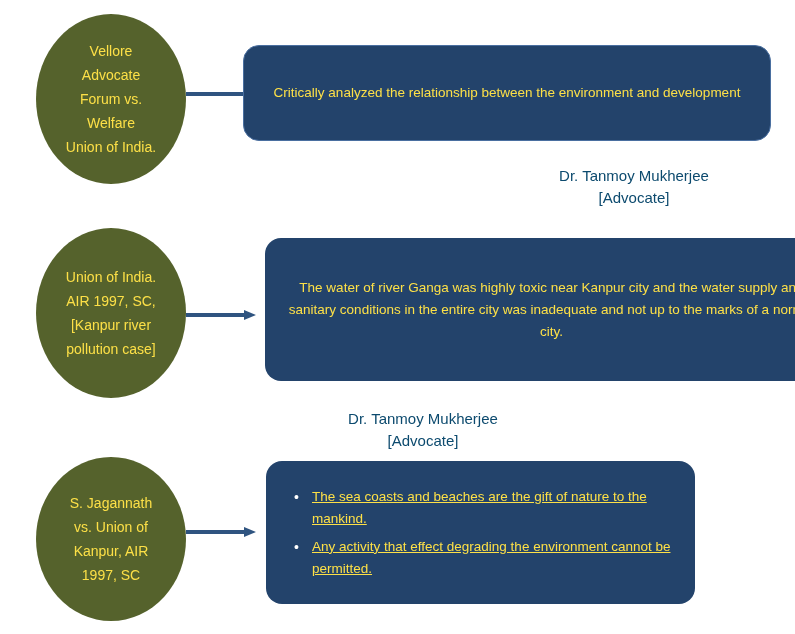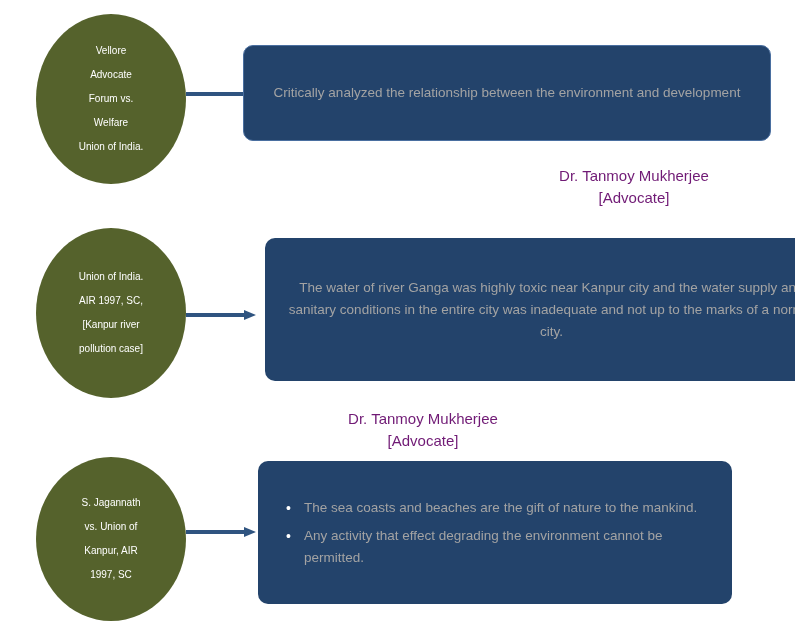--- a/index.html
+++ b/index.html
@@ -20,41 +20,41 @@
     height: 634px;
   }
   .ellipse {
     position: absolute;
     background: #55622c;
     border-radius: 50%;
     display: flex;
     align-items: center;
     justify-content: center;
     text-align: center;
-    color: #ffffff;
-    font-size: 10px;
+    color: #fde047;
+    font-size: 14px;
     line-height: 24px;
     box-sizing: border-box;
     padding: 0 14px;
   }
   .ellipse .lines {
     display: block;
     width: 100%;
   }
   .ellipse .lines span {
     display: block;
     white-space: nowrap;
   }
   .panel {
     position: absolute;
     background: #23436b;
     border: 1px solid #2f5party;
-    border-radius: 10px;
+    border-radius: 16px;
     box-sizing: border-box;
-    color: #a3a3a3;
+    color: #fde047;
     font-size: 13.5px;
     line-height: 22px;
     display: flex;
     flex-direction: column;
     justify-content: center;
   }
   .panel.p1 { border: 1px solid #4a6fa0; }
   .panel-text {
     text-align: center;
     padding: 0 16px;
@@ -95,21 +95,21 @@
     right: 0;
     top: 0;
     width: 0;
     height: 0;
     border-top: 5px solid transparent;
     border-bottom: 5px solid transparent;
     border-left: 12px solid #2f5480;
   }
   .watermark {
     position: absolute;
-    color: #701a75;
+    color: #0c4a6e;
     font-size: 15px;
     line-height: 22px;
     text-align: center;
     white-space: nowrap;
   }
 </style>
 </head>
 <body>
 
 <div class="stage">
@@ -168,20 +168,20 @@
       <span>Kanpur, AIR</span>
       <span>1997, SC</span>
     </span>
   </div>
 
   <div class="arrow" style="left:186px; top:527px; width:70px;">
     <div class="shaft"></div>
     <div class="head"></div>
   </div>
 
-  <div class="panel" style="left:258px; top:461px; width:474px; height:143px;">
+  <div class="panel" style="left:266px; top:461px; width:429px; height:143px;text-decoration:underline;">
     <ul class="panel-list">
       <li>The sea coasts and beaches are the gift of nature to the mankind.</li>
       <li>Any activity that effect degrading the environment cannot be permitted.</li>
     </ul>
   </div>
 
 </div>
 
 </body></html>

